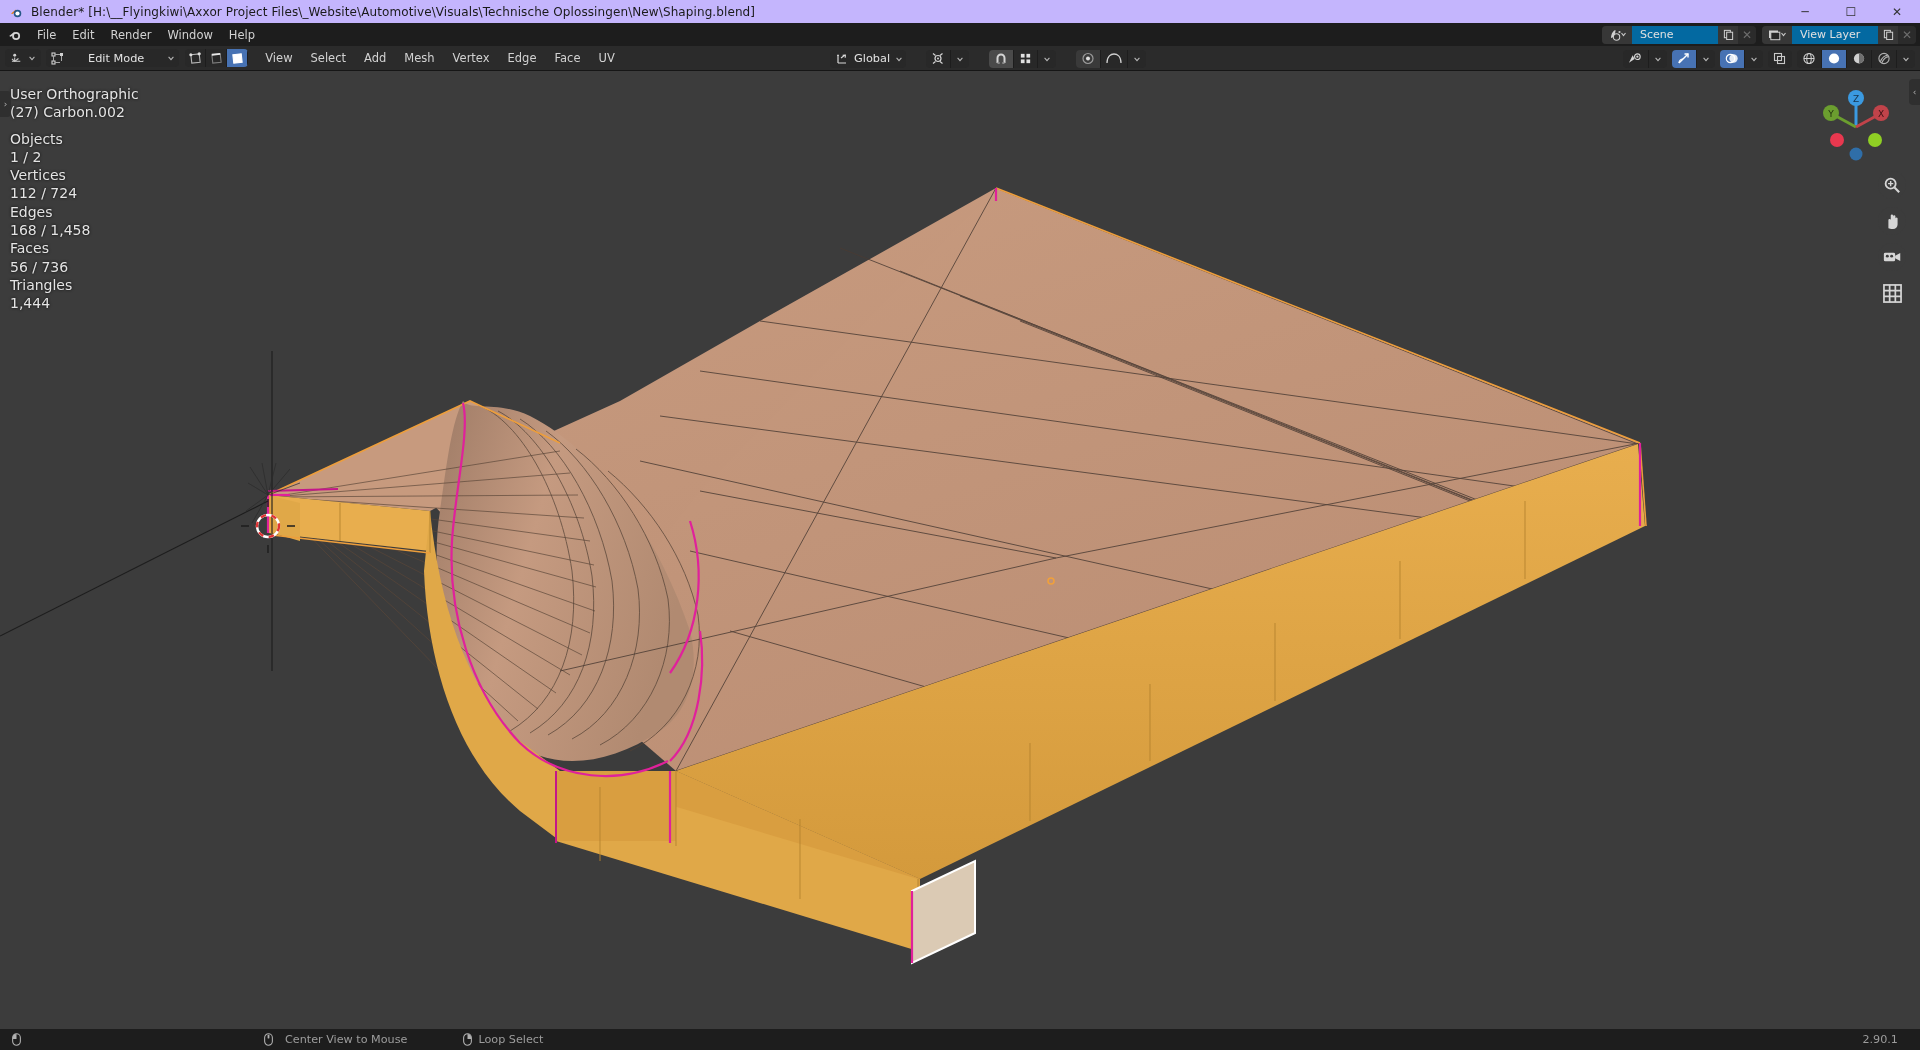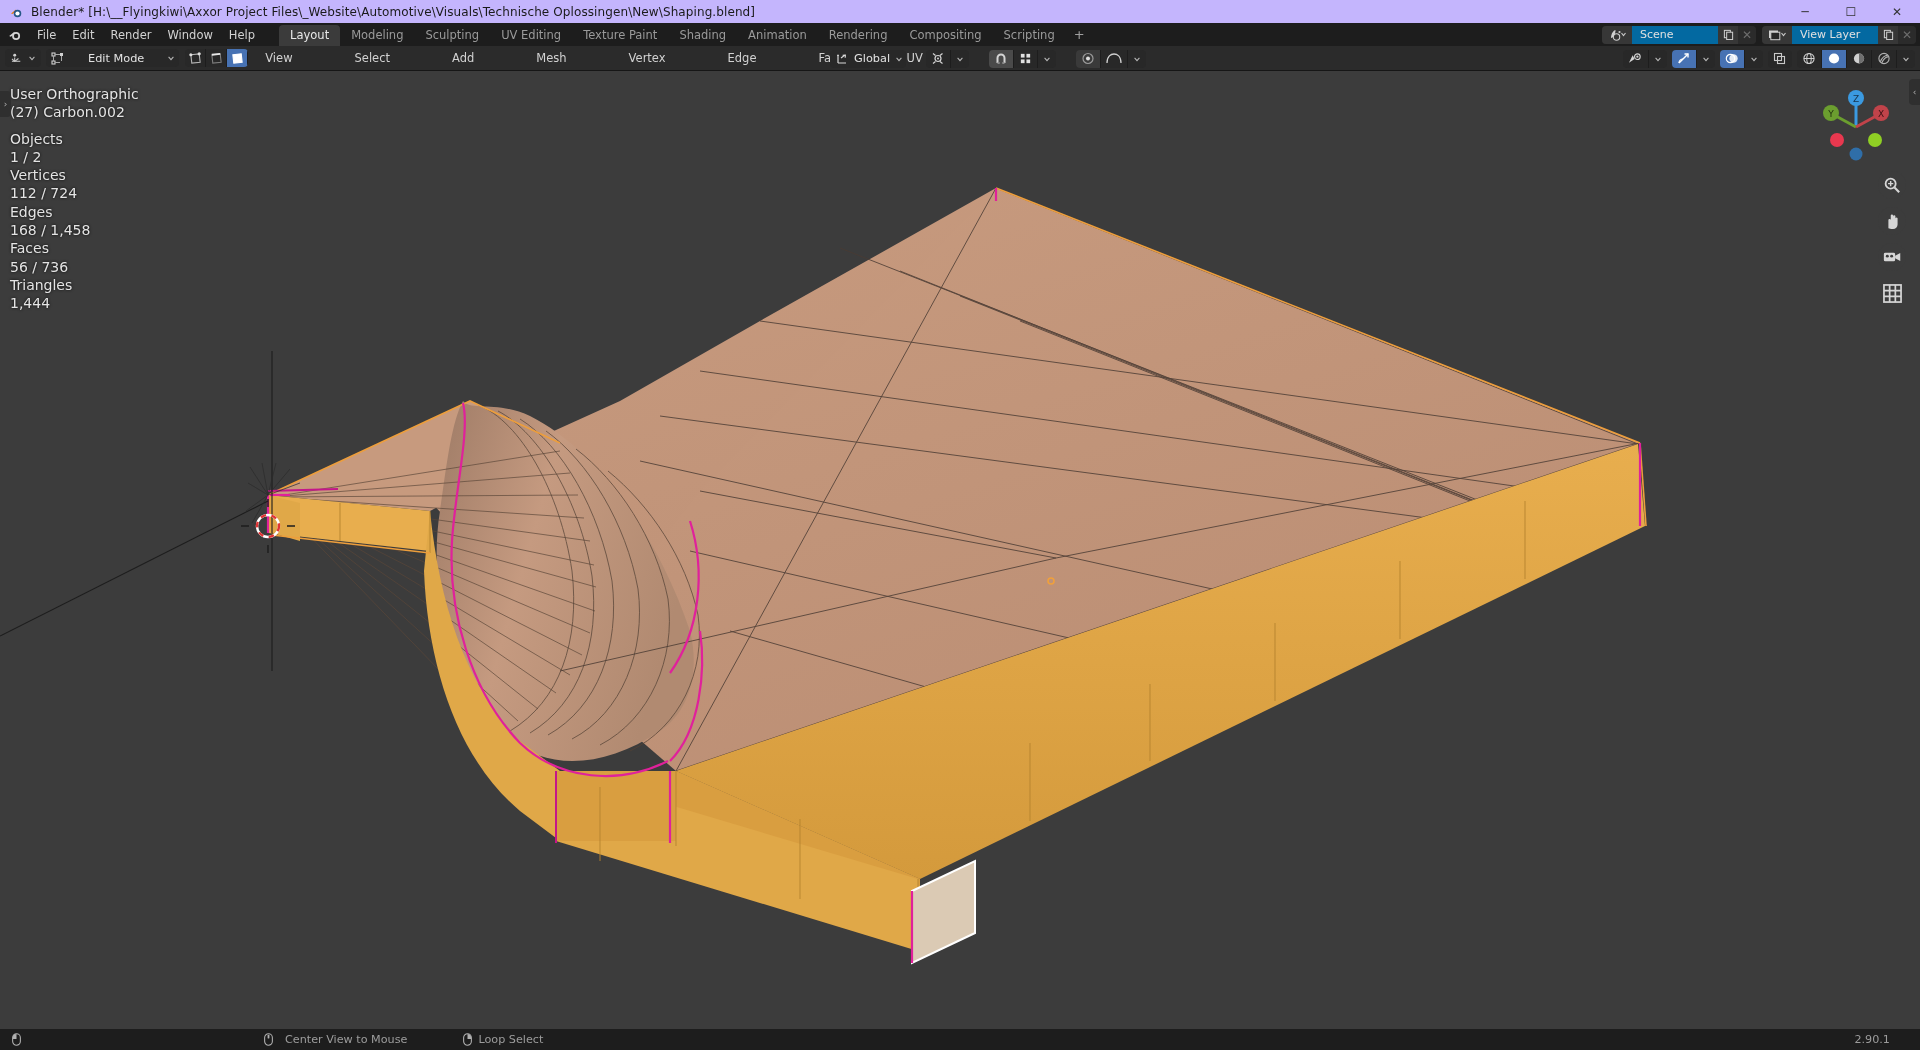--- a/index.html
+++ b/index.html
@@ -87,21 +87,21 @@
     flex-direction:column; gap:8px; align-items:center; }
   .nav-ic { width:28px; height:28px; border-radius:50%; background:#3c3c3c;
     display:flex; align-items:center; justify-content:center; }
   .nav-ic.sq { border-radius:4px; background:transparent; }
   .gizmo { position:absolute; right:22px; top:14px; width:84px; height:84px; }
 
   
   .statusbar { position:absolute; left:0; bottom:0; width:1920px; height:21px;
     background:#1d1d1d; display:flex; align-items:center; }
   .sb-item { display:flex; align-items:center; gap:6px; color:#9c9c9c; font-size:11.2px; }
-  .sb-ver { position:absolute; right:30px; color:#9c9c9c; font-size:11.2px; }
+  .sb-ver { position:absolute; right:22px; color:#9c9c9c; font-size:11.2px; }
 </style>
 </head>
 <body>
 
 <div class="titlebar">
   <svg class="tb-icon" viewBox="0 0 32 32">
     <path d="M6 19 L16 11 L16 15 L9 20 Z" fill="#e87d0d"></path>
     <circle cx="19" cy="19" r="7.5" fill="#265787"></circle>
     <circle cx="19" cy="19" r="4.2" fill="#ffffff"></circle>
   </svg>
@@ -118,33 +118,20 @@
     <path d="M6 19 L16 11 L16 15 L9 20 Z" fill="#d4d4d4"></path>
     <circle cx="19" cy="19" r="7.5" fill="#d4d4d4"></circle>
     <circle cx="19" cy="19" r="4.2" fill="#1d1d1d"></circle>
   </svg>
   <div class="menu-item">File</div>
   <div class="menu-item">Edit</div>
   <div class="menu-item">Render</div>
   <div class="menu-item">Window</div>
   <div class="menu-item">Help</div>
 
-  <div class="ws-tabs">
-    <div class="ws-tab active">Layout</div>
-    <div class="ws-tab">Modeling</div>
-    <div class="ws-tab">Sculpting</div>
-    <div class="ws-tab">UV Editing</div>
-    <div class="ws-tab">Texture Paint</div>
-    <div class="ws-tab">Shading</div>
-    <div class="ws-tab">Animation</div>
-    <div class="ws-tab">Rendering</div>
-    <div class="ws-tab">Compositing</div>
-    <div class="ws-tab">Scripting</div>
-    <div class="ws-tab plus">+</div>
-  </div>
 
   <div class="topbar-right">
     <div class="id-block">
       <div class="id-icon">
         <svg width="18" height="12" viewBox="0 0 18 12">
           <path d="M3 9 C3 4 6 1 7.5 1 C7.5 5 5.5 9 3 9 Z" fill="#d0d0d0"></path>
           <circle cx="8.5" cy="8" r="3.2" fill="none" stroke="#d0d0d0" stroke-width="1.1"></circle>
           <circle cx="11.5" cy="3" r="1.1" fill="#d0d0d0"></circle>
           <path d="M13.5 4 l2 2.5 l2 -2.5" fill="none" stroke="#c8c8c8" stroke-width="1.2"></path>
         </svg>
@@ -217,21 +204,21 @@
         <path d="M2 3 L11 2" stroke="#e8e8e8" stroke-width="2"></path>
       </svg>
     </div>
     <div class="on">
       <svg width="13" height="13" viewBox="0 0 14 14">
         <path d="M2 3 L11 2 L12 11 L3 12 Z" fill="#ffffff" stroke="#ffffff" stroke-width="1.2"></path>
       </svg>
     </div>
   </div>
 
-  <div class="th-group" style="margin-left:8px;gap:44px;">
+  <div class="th-group" style="margin-left:8px;">
     <div class="th-menu">View</div>
     <div class="th-menu">Select</div>
     <div class="th-menu">Add</div>
     <div class="th-menu">Mesh</div>
     <div class="th-menu">Vertex</div>
     <div class="th-menu">Edge</div>
     <div class="th-menu">Face</div>
     <div class="th-menu">UV</div>
   </div>
 

